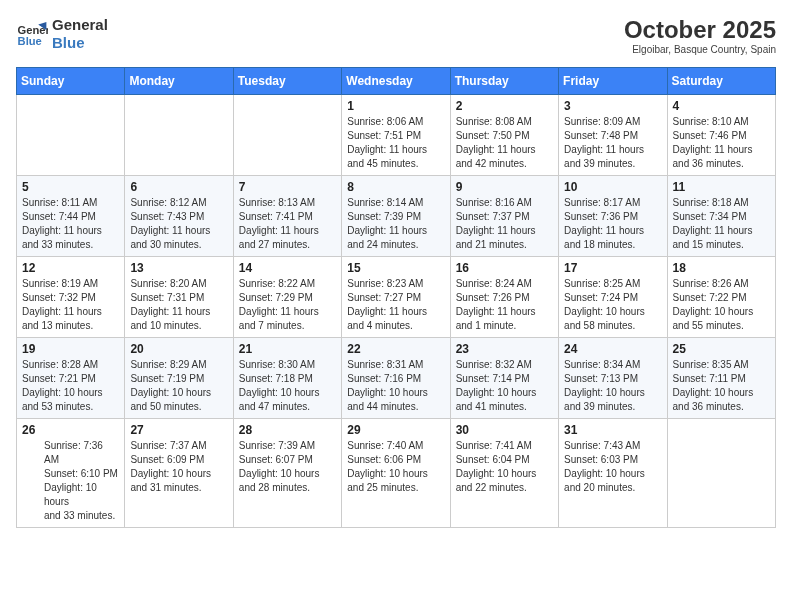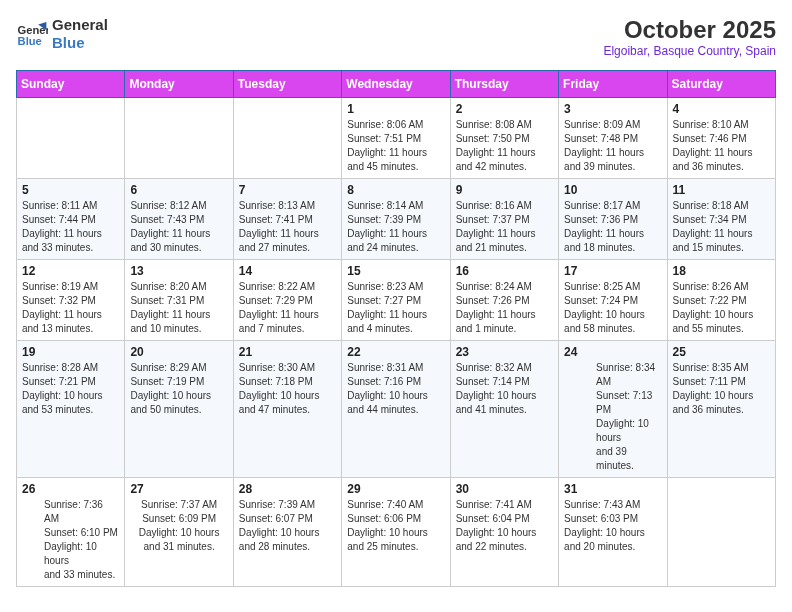--- a/index.html
+++ b/index.html
@@ -27,30 +27,30 @@
     }
     .title-block {
       text-align: right;
     }
     .month-title {
       font-size: 24px;
       font-weight: bold;
       color: #333;
     }
     .subtitle {
-      font-size: 12px;
-      color: #6d28d9;
+      font-size: 10px;
+      color: #404040;
     }
     .calendar {
       width: 100%;
       border-collapse: collapse;
       border: 1px solid #ccc;
     }
     .calendar th {
-      background: #d946ef;
+      background: #3b82f6;
       color: #fff;
       font-size: 12px;
       font-weight: bold;
       padding: 6px 4px;
       border: 1px solid #2a6aaf;
       text-align: left;
     }
     .calendar td {
       vertical-align: top;
       border: 1px solid #ccc;
@@ -277,21 +277,21 @@
         </td>
         <td>
           <div class="day-number">23</div>
           <div class="day-info" style="white-space: pre-line;">Sunrise: 8:32 AM
 Sunset: 7:14 PM
 Daylight: 10 hours
 and 41 minutes.</div>
         </td>
         <td>
           <div class="day-number">24</div>
-          <div class="day-info" style="white-space: pre-line; margin-left: 32px;">Sunrise: 8:34 AM
+          <div class="day-info" style="white-space: pre-line;">Sunrise: 8:34 AM
 Sunset: 7:13 PM
 Daylight: 10 hours
 and 39 minutes.</div>
         </td>
         <td>
           <div class="day-number">25</div>
           <div class="day-info" style="white-space: pre-line;">Sunrise: 8:35 AM
 Sunset: 7:11 PM
 Daylight: 10 hours
 and 36 minutes.</div>
@@ -300,21 +300,21 @@
       <tr>
         <td>
           <div class="day-number">26</div>
           <div class="day-info" style="white-space: pre-line; margin-left: 22px;">Sunrise: 7:36 AM
 Sunset: 6:10 PM
 Daylight: 10 hours
 and 33 minutes.</div>
         </td>
         <td>
           <div class="day-number">27</div>
-          <div class="day-info" style="white-space: pre-line; text-align: center;">Sunrise: 7:37 AM
+          <div class="day-info" style="white-space: pre-line;">Sunrise: 7:37 AM
 Sunset: 6:09 PM
 Daylight: 10 hours
 and 31 minutes.</div>
         </td>
         <td>
           <div class="day-number">28</div>
           <div class="day-info" style="white-space: pre-line;">Sunrise: 7:39 AM
 Sunset: 6:07 PM
 Daylight: 10 hours
 and 28 minutes.</div>

